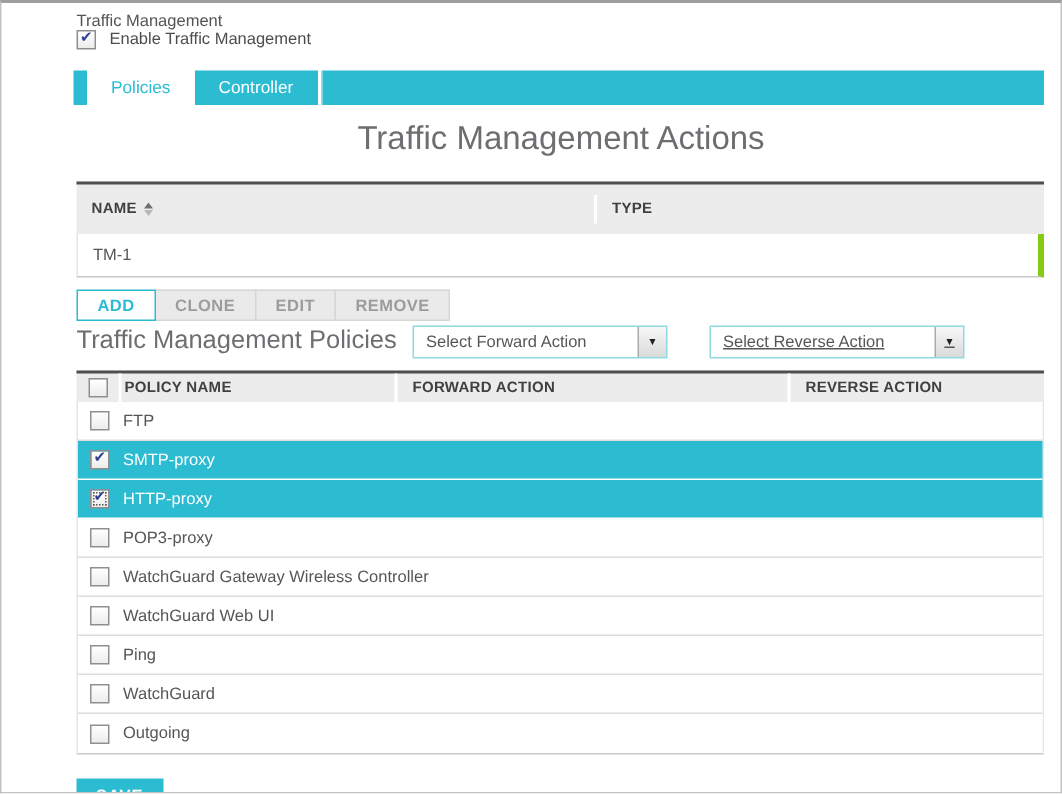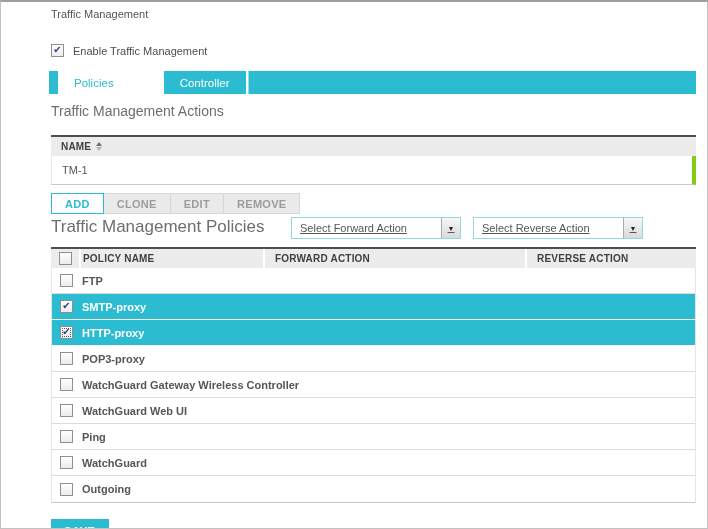--- a/index.html
+++ b/index.html
@@ -9,52 +9,52 @@
     width:708px; height:529px;
     background:#fff;
     border:1px solid #c2c2c2;
     border-top:2px solid #9e9e9e;
     overflow:hidden;
     font-family:"Liberation Sans","DejaVu Sans",sans-serif;
     color:#55565a;
     padding-left:40px;
   }
   .page-title { margin:6px 10px 0; font-size:11px; color:#535456; }
-  .enable-row { display:flex; align-items:center; margin:24px 10px 0; cursor:default; }
+  .enable-row { display:flex; align-items:flex-start; margin:0 10px 0; cursor:default; }
   .enable-row .lbl { font-size:11px; color:#4c4d4f; margin-left:9px; }
 
   
   .cb {
     width:13px; height:13px; flex:0 0 13px;
     border:1px solid #8f8f8f;
     background:linear-gradient(#ffffff,#ececec);
     display:inline-flex; align-items:center; justify-content:center;
     position:relative;
   }
   .cb.checked::after { content:"\2714"; font-size:10px; line-height:1; color:#2e3f8f; margin-top:-1px; }
   .cb.focused { outline:1px dotted #555; outline-offset:-3px; }
 
   
   .tabbar { margin:14px 11px 0 8px; height:23px; display:flex; background:transparent; }
   .tab-lead { width:9px; background:var(--accent); }
-  .tabs-slot { display:flex;gap:34px; }
+  .tabs-slot { display:flex; }
   .tab {
     height:23px; display:flex; align-items:center; justify-content:center;
     padding:0 16px; font-size:11.5px; color:#fff; background:var(--accent); cursor:pointer;
   }
   .tab.active { background:#fff; color:var(--accent); }
   .tab-sep { width:1px; margin-left:2px; background:#8edeea; }
   .tab-fill { flex:1; background:var(--accent); }
 
-  h2.sec { margin:9px 10px 16px; font-size:14px; font-weight:normal; color:#6d6e71; letter-spacing:0; }
+  h2.sec { margin:9px 10px 16px; font-size:22px; font-weight:normal; color:#6d6e71; letter-spacing:0;text-align:center; }
 
   
   .atable { margin:3px 11px 0 10px; }
   .ahead {
-    display:flex; height:21px; align-items:center;
+    display:flex; height:35px; align-items:center;
     border-top:2px solid #4f4f4f; background:#ececec;
     font-size:10px; font-weight:bold; color:#3f4040; letter-spacing:.2px;
   }
   .ah { height:19px; display:flex; align-items:center; padding-left:10px; }
   .ah.name { width:345px; }
   .ah.type { flex:1; border-left:2px solid #fff; }
   .sort { display:inline-flex; flex-direction:column; margin-left:5px; gap:1px; }
   .s-up { width:0;height:0;border-left:3px solid transparent;border-right:3px solid transparent;border-bottom:4px solid #6f6f6f; }
   .s-down { width:0;height:0;border-left:3px solid transparent;border-right:3px solid transparent;border-top:4px solid #b8b8b8; }
   .abody { border-left:1px solid #e5e5e5; border-right:4px solid #84cc16; border-bottom:1px solid #c9c9c9; }
@@ -74,21 +74,21 @@
   .gbtn.active { background:#fff; border:1px solid var(--accent); color:var(--accent); position:relative; z-index:1; }
 
   
   .policies-row { position:relative; margin:3px 11px 0 10px; height:23px; }
   .policies-row h2 { margin:2px 0 0; font-size:17px; font-weight:normal; color:#6d6e71; }
   .select {
     position:absolute; top:0; width:170px; height:22px;
     border:1px solid #8fd9e2; background:#fff;
     display:flex; align-items:center; cursor:pointer;
   }
-  .select.fwd { left:240px;text-decoration:underline; }
+  .select.fwd { left:224px; }
   .select.rev { left:422px;text-decoration:underline; }
   .select .txt { flex:1; padding-left:8px; font-size:11px; color:#55565a; white-space:nowrap; overflow:hidden; }
   .select .dbtn {
     width:19px; height:100%; border-left:1px solid #ababab;
     background:linear-gradient(#f7f7f7,#dadada);
     display:flex; align-items:center; justify-content:center;
     font-size:7px; color:#222;
   }
 
   
@@ -100,21 +100,21 @@
   }
   .ph { height:19px; display:flex; align-items:center; }
   .ph.cbcol { width:28px; padding-left:8px; }
   .ph.c1 { width:184px; padding-left:2px; border-left:2px solid #fff; }
   .ph.c2 { width:262px; padding-left:10px; border-left:2px solid #fff; }
   .ph.c3 { flex:1; padding-left:10px; border-left:2px solid #fff; }
   .pbody { border-left:1px solid #e5e5e5; border-right:1px solid #e5e5e5; border-bottom:1px solid #c9c9c9; }
   .prow {
     display:flex; height:26px; align-items:center;
     padding-left:8px; font-size:11px; color:#55565a;
-    background:#fff; border-bottom:1px solid #dcdcdc; cursor:pointer;font-weight:bold;
+    background:#fff; border-bottom:1px solid #dcdcdc; cursor:pointer;
   }
   .prow:last-child { border-bottom:none; }
   .prow .plabel { margin-left:9px; }
   .prow.selected { background:var(--accent); color:#fff; border-bottom-color:#fff; }
 
   
   .save-btn {
     display:block; margin:16px 0 0 10px; height:24px; padding:0 13px;
     background:var(--accent); border:none; color:#fff;
     font-family:inherit; font-size:11px; font-weight:bold; letter-spacing:.6px; cursor:pointer;
@@ -146,20 +146,21 @@
 
   <div class="atable">
     <div class="ahead">
       <div class="ah name">
         <span>NAME</span>
         <span class="sort">
             <span class="s-up"></span>
             <span class="s-down"></span>
           </span>
       </div>
+      <div class="ah type">TYPE</div>
     </div>
     <div class="abody" id="actions-body">
         <div class="arow">
           <div class="ac name">TM-1</div>
         </div>
       </div>
   </div>
 
   <div class="btn-group" id="btn-group">
       <button class="gbtn active">ADD</button>

